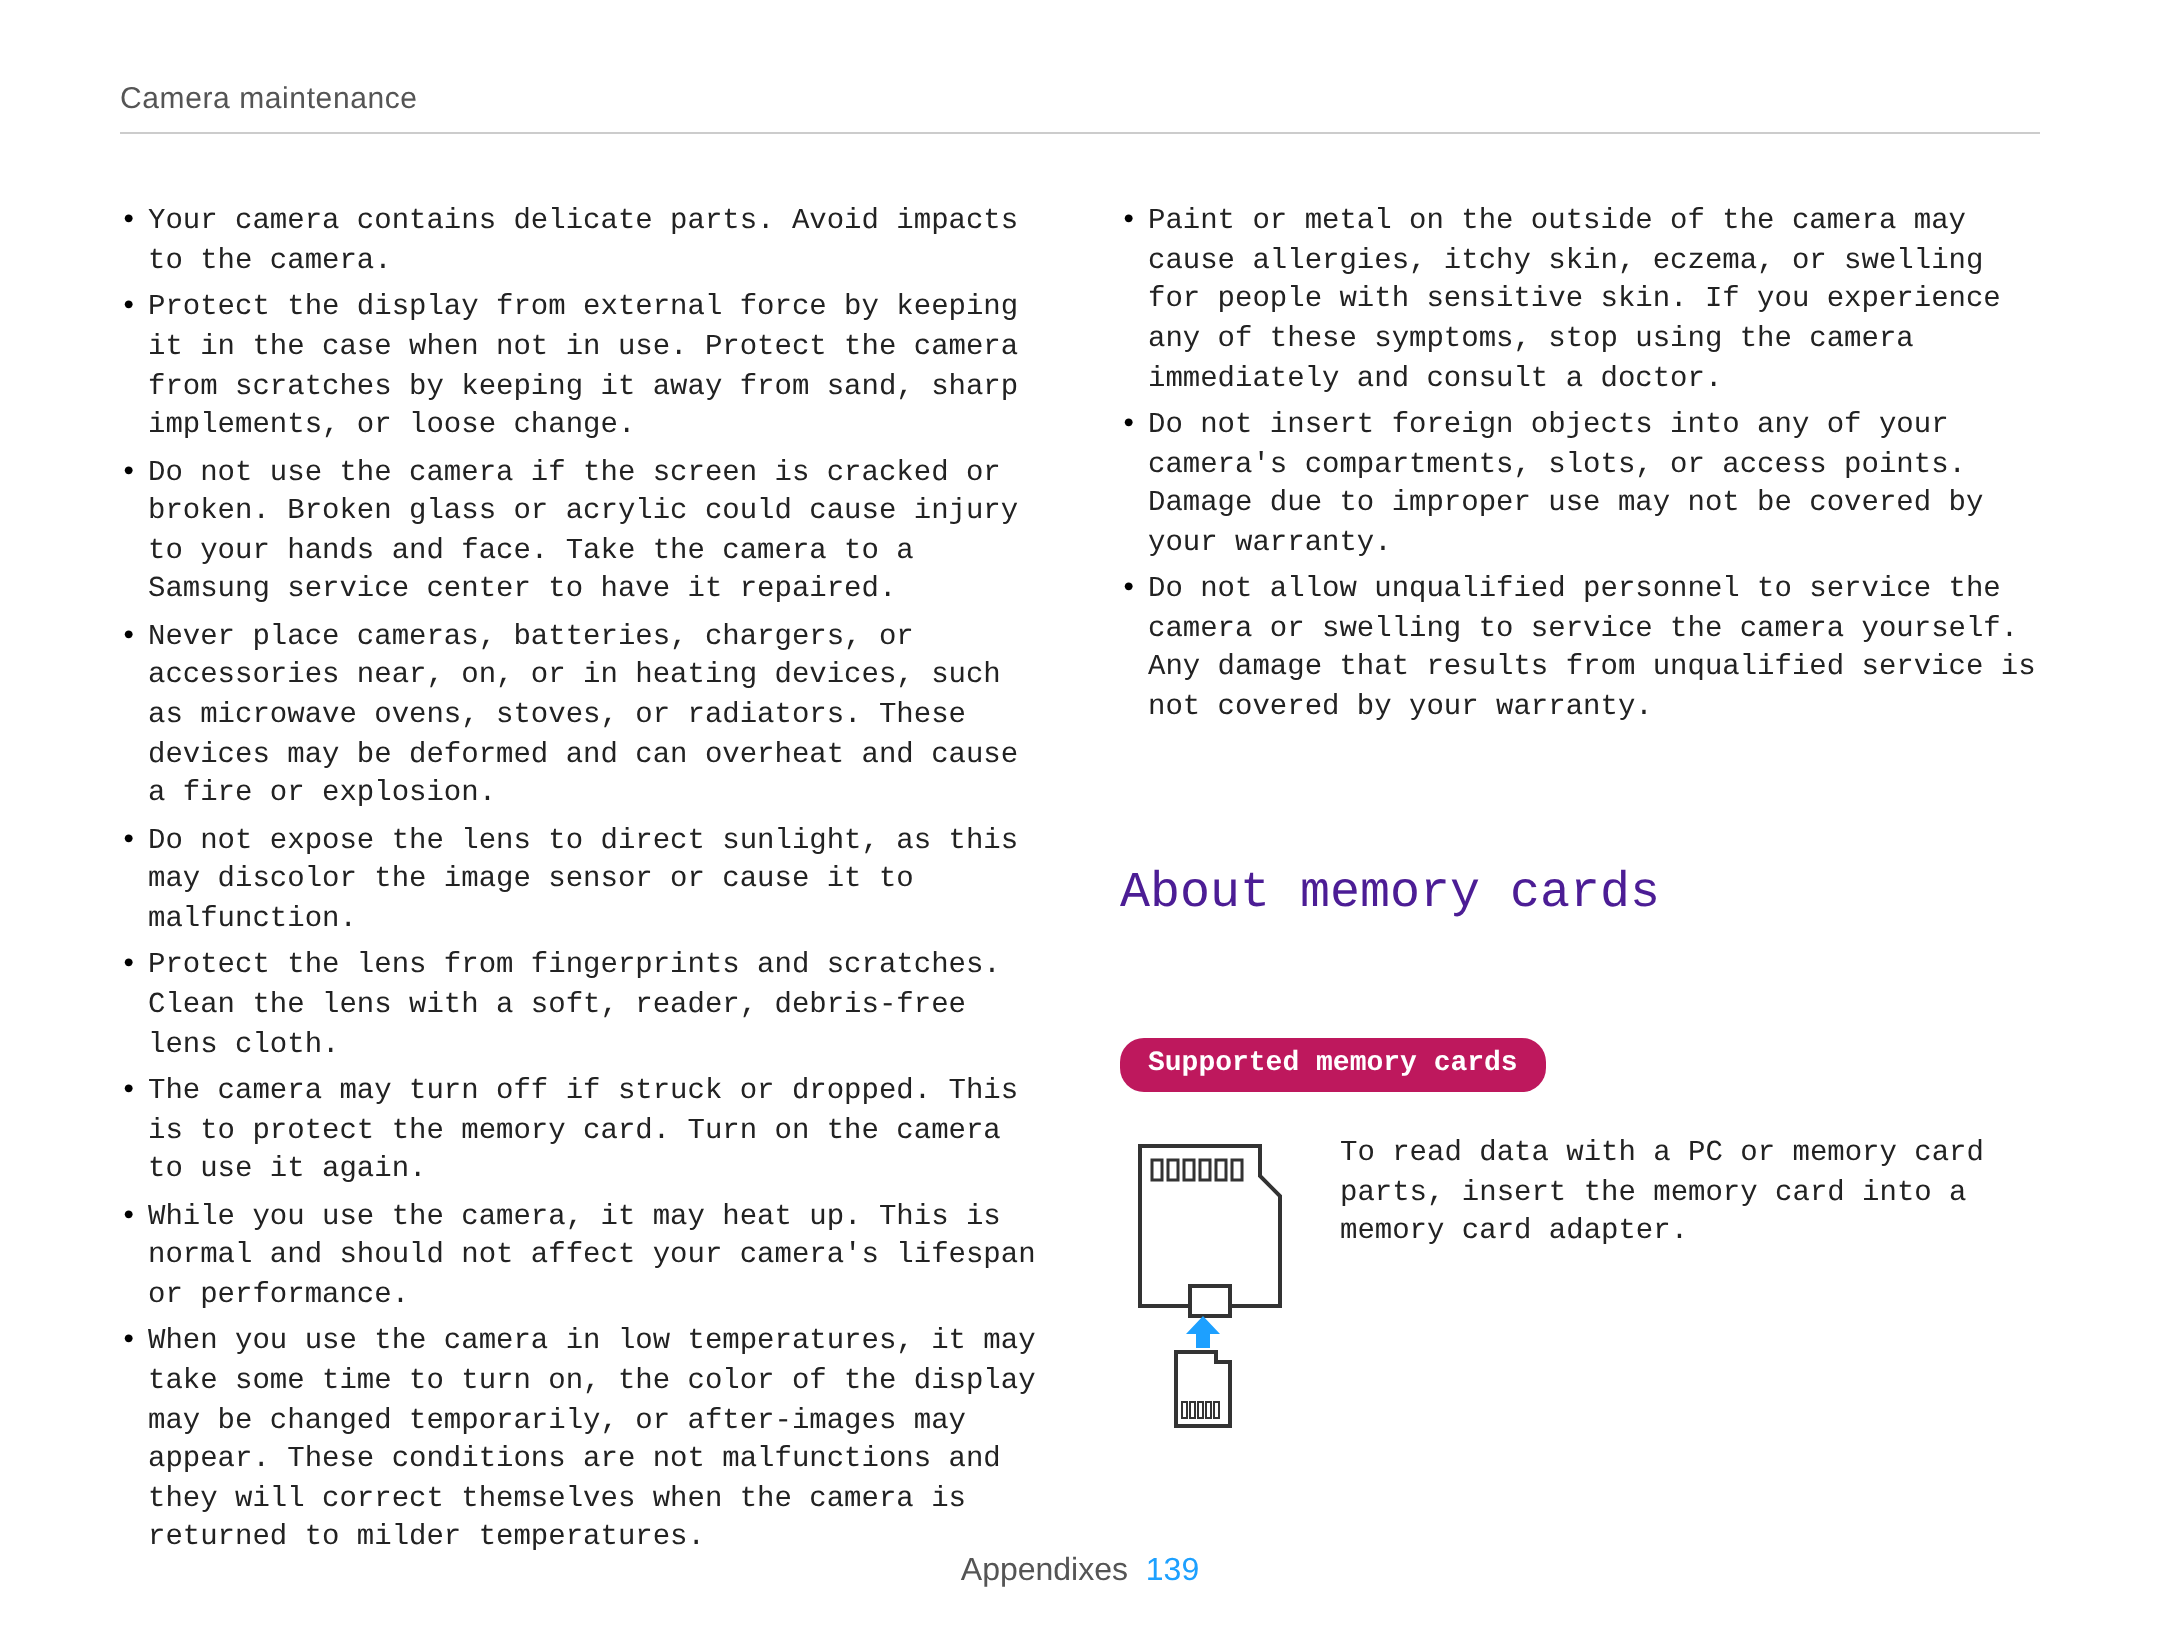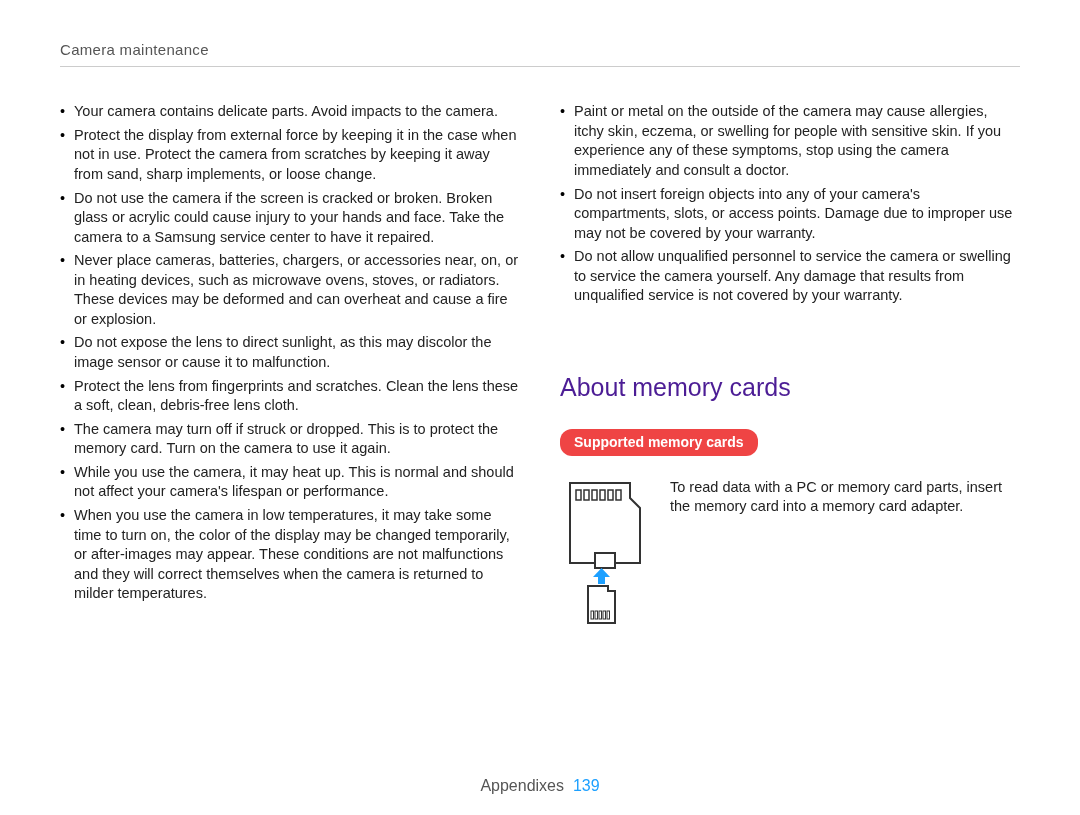--- a/index.html
+++ b/index.html
@@ -24,20 +24,21 @@
     }
     .header-rule {
       border: none;
       border-top: 1px solid #ccc;
       margin-top: 6px;
     }
     .columns {
       display: flex;
       gap: 40px;
       margin-top: 35px;
+      font-family: Liberation Mono, monospace;
     }
     .col {
       flex: 1;
     }
     ul.bullets {
       list-style: none;
       padding-left: 0;
     }
     ul.bullets > li {
       position: relative;
@@ -53,27 +54,28 @@
     }
     .section-title {
       color: #4c1d95;
       font-size: 25px;
       font-weight: 400;
       margin-top: 65px;
       margin-bottom: 24px;
     }
     .pill {
       display: inline-block;
-      background: #ef4444;
+      background: #be185d;
       color: #fff;
       font-size: 14px;
       font-weight: 600;
       padding: 4px 14px;
       border-radius: 12px;
       margin-bottom: 8px;
+      margin-top: 32px;
     }
     .memory-block {
       display: flex;
       gap: 20px;
       margin-top: 14px;
       align-items: flex-start;
     }
     .sd-illustration {
       flex: 0 0 auto;
       width: 90px;
@@ -102,21 +104,21 @@
 <hr class="header-rule">
 
 <div class="columns">
   <div class="col">
     <ul class="bullets">
       <li>Your camera contains delicate parts. Avoid impacts to the camera.</li>
       <li>Protect the display from external force by keeping it in the case when not in use. Protect the camera from scratches by keeping it away from sand, sharp implements, or loose change.</li>
       <li>Do not use the camera if the screen is cracked or broken. Broken glass or acrylic could cause injury to your hands and face. Take the camera to a Samsung service center to have it repaired.</li>
       <li>Never place cameras, batteries, chargers, or accessories near, on, or in heating devices, such as microwave ovens, stoves, or radiators. These devices may be deformed and can overheat and cause a fire or explosion.</li>
       <li>Do not expose the lens to direct sunlight, as this may discolor the image sensor or cause it to malfunction.</li>
-      <li>Protect the lens from fingerprints and scratches. Clean the lens these a soft, clean, debris-free lens cloth.</li>
+      <li>Protect the lens from fingerprints and scratches. Clean the lens with a soft, reader, debris-free lens cloth.</li>
       <li>The camera may turn off if struck or dropped. This is to protect the memory card. Turn on the camera to use it again.</li>
       <li>While you use the camera, it may heat up. This is normal and should not affect your camera's lifespan or performance.</li>
       <li>When you use the camera in low temperatures, it may take some time to turn on, the color of the display may be changed temporarily, or after-images may appear. These conditions are not malfunctions and they will correct themselves when the camera is returned to milder temperatures.</li>
     </ul>
   </div>
 
   <div class="col">
     <ul class="bullets">
       <li>Paint or metal on the outside of the camera may cause allergies, itchy skin, eczema, or swelling for people with sensitive skin. If you experience any of these symptoms, stop using the camera immediately and consult a doctor.</li>
       <li>Do not insert foreign objects into any of your camera's compartments, slots, or access points. Damage due to improper use may not be covered by your warranty.</li>

